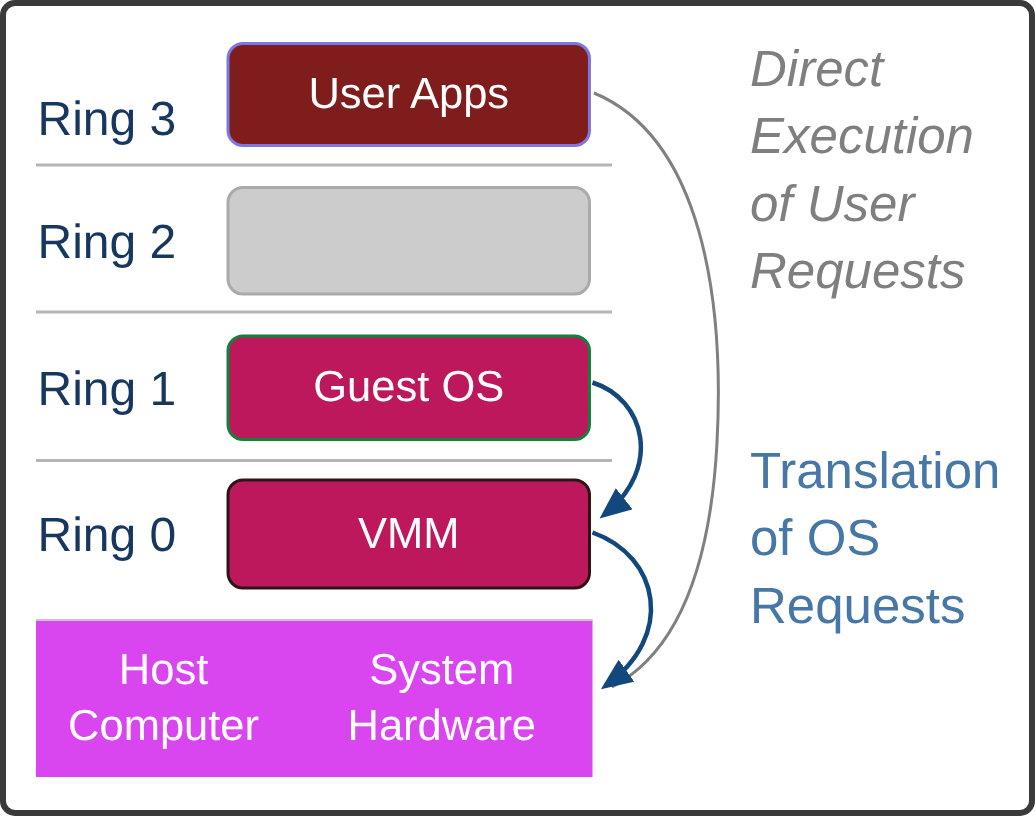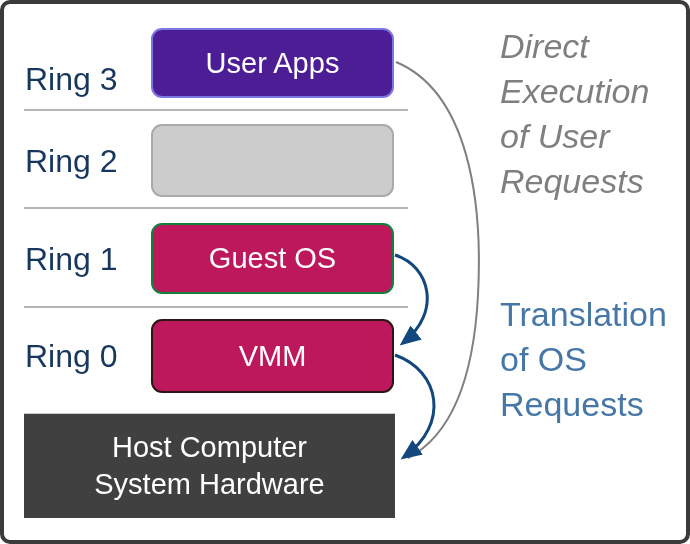--- a/index.html
+++ b/index.html
@@ -22,32 +22,32 @@
     position:absolute;left:25px;width:115px;height:38px;
     font-size:32px;line-height:38px;color:#17375e;
     white-space:nowrap;
   }
   .ring-box{
     position:absolute;left:151px;width:243px;
     border-radius:11px;box-sizing:border-box;
     display:flex;align-items:center;justify-content:center;
     color:#ffffff;font-size:29px;
   }
-  .box-user-apps{top:28px;height:70px;background:#4c1d95;border:2px solid #7b78e3;}
+  .box-user-apps{top:28px;height:70px;background:#7f1d1d;border:2px solid #7b78e3;}
   .box-ring2{top:124px;height:73px;background:#cccccc;border:2px solid #aaaaaa;}
   .box-guest-os{top:223px;height:71px;background:#be185d;border:2px solid #15803d;}
   .box-vmm{top:319px;height:74px;background:#be185d;border:2px solid #2e1414;}
   .separator{
     position:absolute;left:24px;width:384px;height:2px;background:#b5b5b5;
   }
   .sep1{top:109px;} .sep2{top:207px;} .sep3{top:306px;}
   .hardware-box{
     position:absolute;left:24px;top:413px;width:371px;height:105px;
-    background:#404040;border-top:1px solid #c8c8c8;box-sizing:border-box;
-    display:flex;flex-direction:column;align-items:center;justify-content:center;
+    background:#d946ef;border-top:1px solid #c8c8c8;box-sizing:border-box;
+    display:flex;flex-direction:row;align-items:center;justify-content:center;
     color:#ffffff;font-size:29px;line-height:37px;text-align:center;
   }
   .annotation{
     position:absolute;left:500px;width:185px;
     font-size:34px;line-height:45px;white-space:nowrap;
   }
   .annotation-direct{top:24px;color:#7f7f7f;font-style:italic;}
   .annotation-binary{top:292px;color:#4677a6;}
   .arrow-layer{
     position:absolute;inset:0;pointer-events:none;

